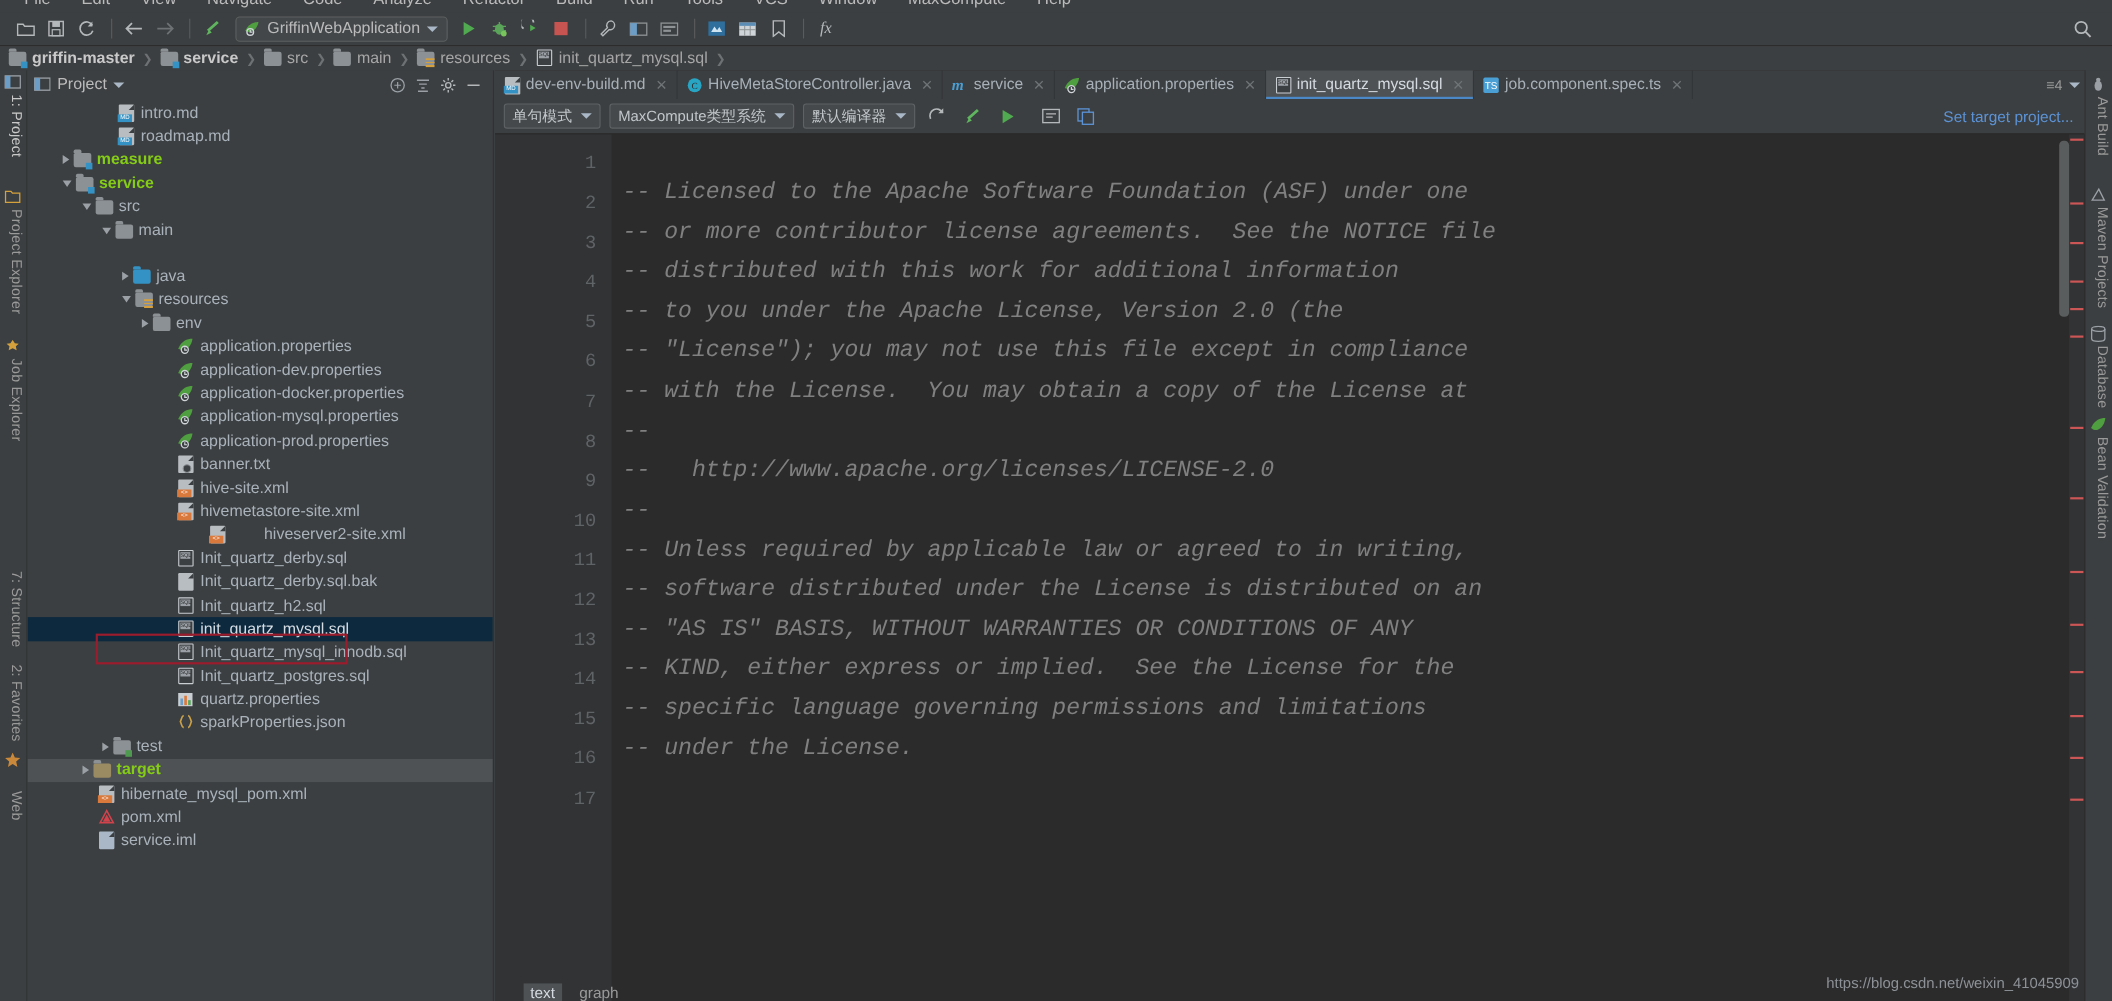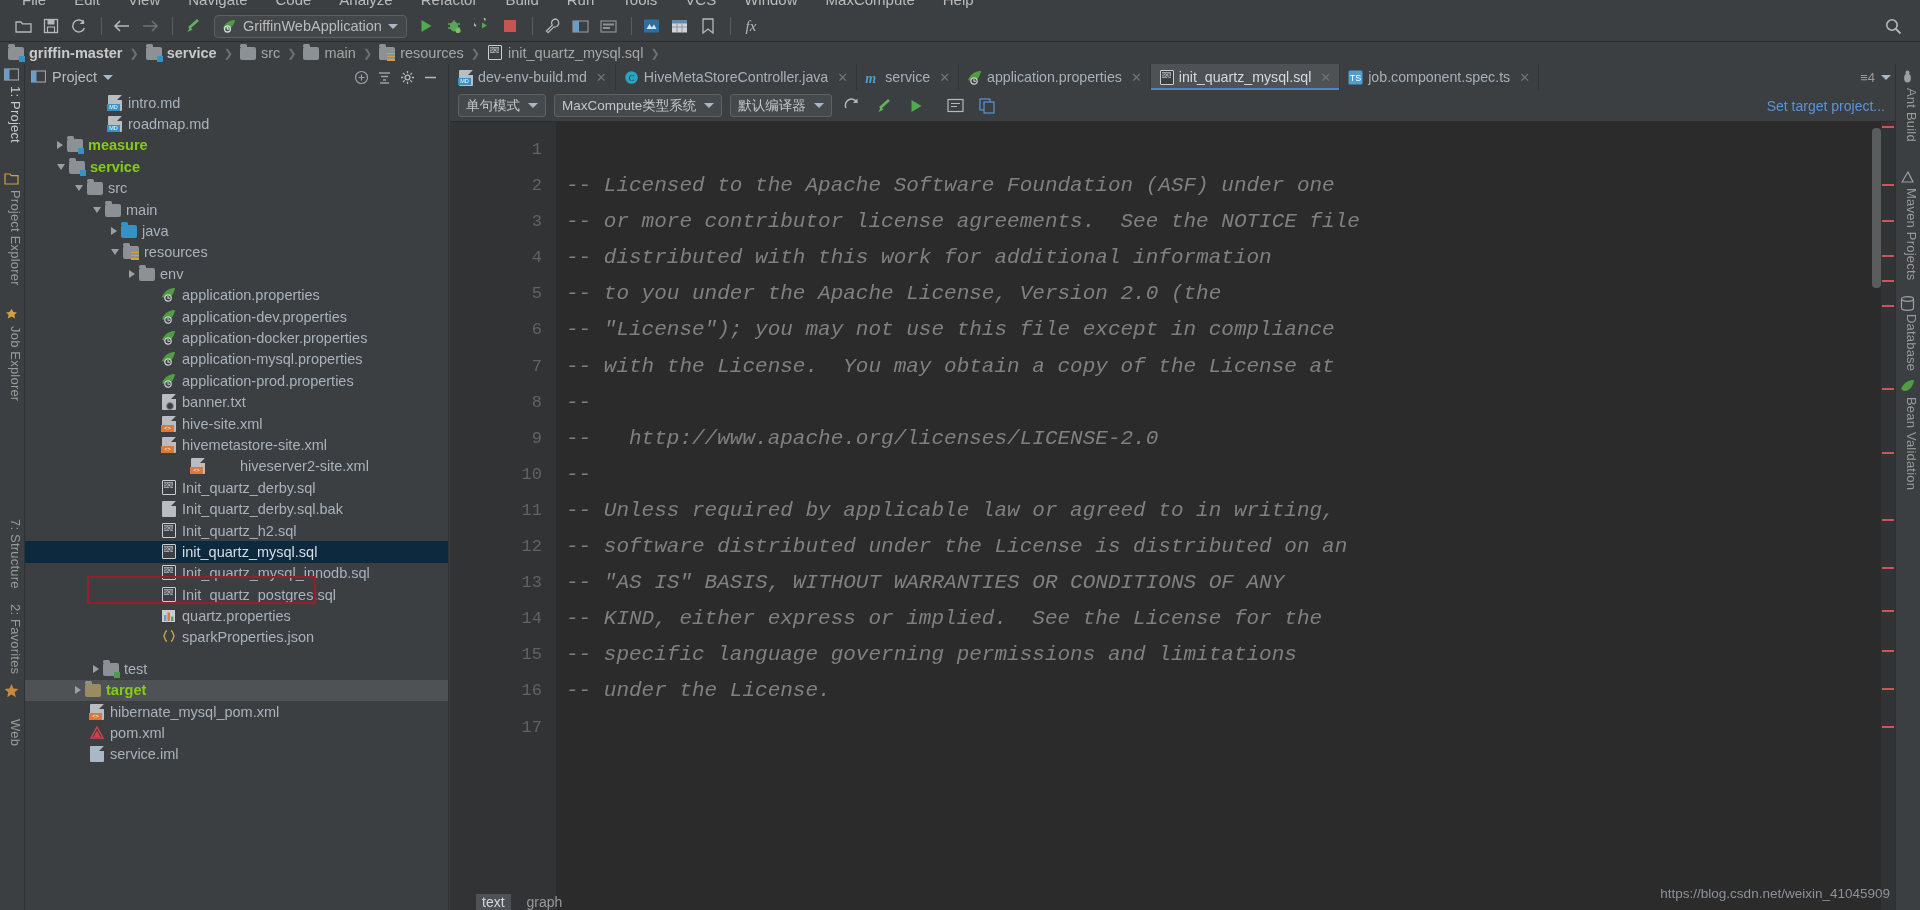--- a/index.html
+++ b/index.html
@@ -165,21 +165,21 @@
     display: flex; overflow: hidden;
   }
   .gutter {
     width: 106px; flex: none; background: #313335; position: relative;
     padding-top: 10px;
   }
   .gutter .ln {
     height: 36.1px; line-height: 36.1px; text-align: right; padding-right: 14px;
     color: #606366; font-size: 17px; font-family: "Liberation Mono", monospace;
   }
-  .codecol { position: relative; flex: 1; padding-top: 10px; overflow: hidden; }
+  .codecol { position: relative; flex: 1; overflow: hidden; }
   .cl {
     height: 36.1px; line-height: 36.1px; padding-left: 10px;
     font-family: "Liberation Mono", monospace; font-size: 21px;
     color: #808080; font-style: italic; white-space: pre;
   }
   .errstripe { position: absolute; right: 0; top: 0; bottom: 0; width: 14px; background:#313335; }
   .stripe-mark { position: absolute; right: 1px; width: 12px; height: 2px; background: #cc5555; }
   .scroll-thumb { position: absolute; right: 14px; width: 9px; background: #5a5d5e; border-radius: 4px; }
 
   
@@ -528,21 +528,21 @@
           </span>
           <span class="lbl">src</span>
         </div>
         <div class="node" style="padding-left: 68px;">
           <span class="arrow open"></span>
           <span class="ico">
             <span class="fld"></span>
           </span>
           <span class="lbl">main</span>
         </div>
-        <div class="node" style="padding-left: 86px;">
+        <div class="node" style="padding-left: 86px; margin-top: 20px;">
           <span class="arrow closed"></span>
           <span class="ico">
             <span class="fld blue"></span>
           </span>
           <span class="lbl">java</span>
         </div>
         <div class="node" style="padding-left: 86px;">
           <span class="arrow open"></span>
           <span class="ico">
             <span class="fld"></span>
@@ -706,21 +706,21 @@
         <div class="node" style="padding-left: 122px;">
           <span class="arrow none"></span>
           <span class="ico">
             <svg width="16" height="16" viewBox="0 0 16 16">
               <path d="M6 1.5C4 2 4 5 3 7c1 2 1 5 3 5.5" fill="none" stroke="#c9a14a" stroke-width="1.5"></path>
               <path d="M10 1.5c2 .5 2 3.5 3 5.5-1 2-1 5-3 5.5" fill="none" stroke="#c9a14a" stroke-width="1.5"></path>
             </svg>
           </span>
           <span class="lbl">sparkProperties.json</span>
         </div>
-        <div class="node" style="padding-left: 68px; margin-top: 10px;">
+        <div class="node" style="padding-left: 68px;">
           <span class="arrow closed"></span>
           <span class="ico">
             <span class="fld"></span>
             <span class="badge-sq" style="background:#4e9a4e"></span>
           </span>
           <span class="lbl">test</span>
         </div>
         <div class="node bold target" style="padding-left: 50px;">
           <span class="arrow closed"></span>
           <span class="ico">

